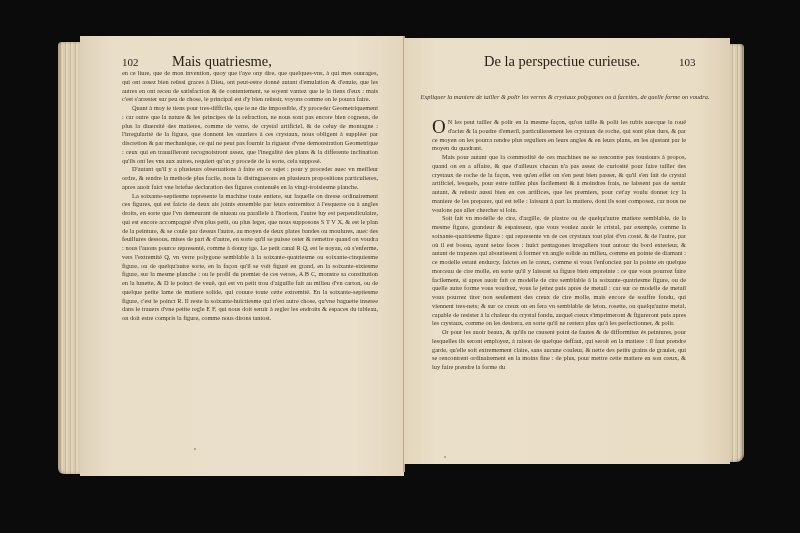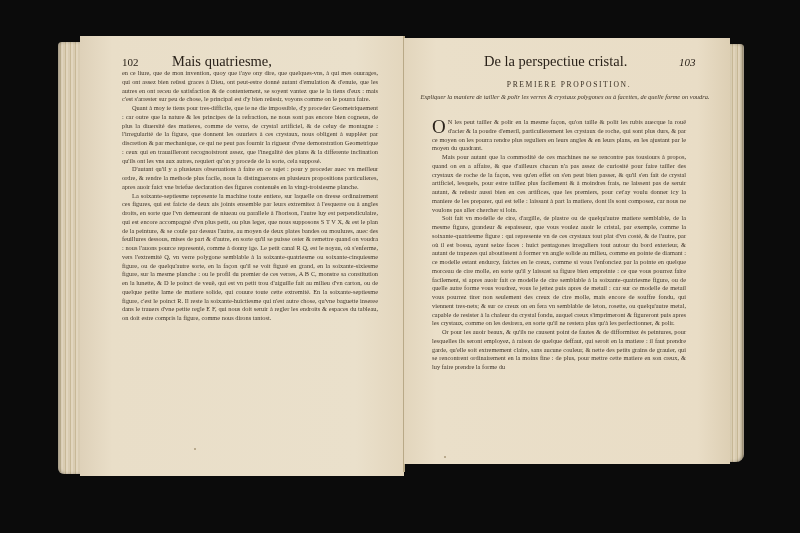--- a/index.html
+++ b/index.html
@@ -40,23 +40,22 @@
       <p>Quant à moy ie tiens pour tres-difficile, que ie ne die impossible, d'y proceder Geometriquement : car outre que la nature &amp; les principes de la refraction, ne nous sont pas encore bien cogneus, de plus la diuersité des matieres, comme de verre, de crystal artificiel, &amp; de celuy de montagne : l'irregularité de la figure, que donnent les ouuriers à ces crystaux, nous obligent à suppléer par discretion &amp; par mechanique, ce qui ne peut pas fournir la rigueur d'vne demonstration Geometrique : ceux qui en trauailleront recognoistront assez, que l'inegalité des plans &amp; la differente inclination qu'ils ont les vns aux autres, requiert qu'on y procede de la sorte, cela supposé.</p>
       <p>D'autant qu'il y a plusieurs obseruations à faire en ce sujet : pour y proceder auec vn meilleur ordre, &amp; rendre la methode plus facile, nous la distinguerons en plusieurs propositions particulieres, apres auoir faict vne briefue declaration des figures contenuës en la vingt-troisiesme planche.</p>
       <p>La soixante-septiesme represente la machine toute entiere, sur laquelle on dresse ordinairement ces figures, qui est faicte de deux ais joints ensemble par leurs extremitez à l'esquerre ou à angles droits, en sorte que l'vn demeurant de niueau ou parallele à l'horison, l'autre luy est perpendiculaire, qui est encore accompagné d'vn plus petit, ou plus leger, que nous supposons S T V X, &amp; est le plan de la peinture, &amp; se coule par dessus l'autre, au moyen de deux plates bandes ou moulures, auec des feuillures dessous, mises de part &amp; d'autre, en sorte qu'il se puisse oster &amp; remettre quand on voudra : nous l'auons pource representé, comme à donny ige. Le petit canal R Q, est le noyau, où s'enferme, vers l'extremité Q, vn verre polygone semblable à la soixante-quatriesme ou soixante-cinquiesme figure, ou de quelqu'autre sorte, en la façon qu'il se voit figuré en grand, en la soixante-sixiesme figure, sur la mesme planche : ou le profil du premier de ces verres, A B C, monstre sa constitution en la lunette, &amp; D le poinct de veuë, qui est vn petit trou d'aiguille fait au milieu d'vn carton, ou de quelque petite lame de matiere solide, qui couure toute cette extremité. En la soixante-septiesme figure, c'est le poinct R. Il reste la soixante-huictiesme qui n'est autre chose, qu'vne baguette inseree dans le trauers d'vne petite regle E F, qui nous doit seruir à regler les endroits &amp; espaces du tableau, on doit estre compris la figure, comme nous dirons tantost.</p>
     </div>
     <div class="speck" style="left:114px;top:412px;"></div>
   </div>
 
   <div class="gutter"></div>
 
   <div class="page right">
-    <div class="runhead" style="left:80px;top:15px;">De la perspectiue cristal.</div>
-    <div class="pnum" style="left:275px;top:18px;font-style:italic;">103</div>
-    <div class="prop-title">PREMIERE PROPOSITION.</div>
+    <div class="runhead" style="left:80px;top:15px;">De la perspectiue curieuse.</div>
+    <div class="pnum" style="left:275px;top:18px;">103</div>
     <div class="prop-sub">Expliquer la maniere de tailler &amp; polir les verres &amp; crystaux polygones ou à facettes, de quelle forme on voudra.</div>
     <div class="body" style="left:28px;top:80px;width:254px;">
       <p class="noind"><span class="dropcap">O</span><span>N les peut tailler &amp; polir en la mesme façon, qu'on taille &amp; polit les rubis auecque la rouë d'acier &amp; la poudre d'emeril, particulierement les crystaux de roche, qui sont plus durs, &amp; par ce moyen on les pourra rendre plus reguliers en leurs angles &amp; en leurs plans, en les ajustant par le moyen du quadrant.</span></p>
       <p>Mais pour autant que la commodité de ces machines ne se rencontre pas tousiours à propos, quand on en a affaire, &amp; que d'ailleurs chacun n'a pas assez de curiosité pour faire tailler des crystaux de roche de la façon, veu qu'en effet on s'en peut bien passer, &amp; qu'il s'en fait de crystal artificiel, lesquels, pour estre taillez plus facilement &amp; à moindres frais, ne laissent pas de seruir autant, &amp; reüssir aussi bien en ces artifices, que les premiers, pour cet'ay voulu donner icy la maniere de les preparer, qui est telle : laissant à part la matiere, dont ils sont composez, car nous ne voulons pas aller chercher si loin.</p>
       <p>Soit fait vn modelle de cire, d'argille, de plastre ou de quelqu'autre matiere semblable, de la mesme figure, grandeur &amp; espaisseur, que vous voulez auoir le cristal, par exemple, comme la soixante-quatriesme figure : qui represente vn de ces crystaux tout plat d'vn costé, &amp; de l'autre, par où il est bossu, ayant seize faces : huict pentagones irreguliers tout autour du bord exterieur, &amp; autant de trapezes qui aboutissent à former vn angle solide au milieu, comme en pointe de diamant : ce modelle estant endurcy, faictes en le creux, comme si vous l'enfonciez par la pointe en quelque morceau de cire molle, en sorte qu'il y laissast sa figure bien empreinte : ce que vous pourrez faire facilement, si apres auoir fait ce modelle de cire semblable à la soixante-quatriesme figure, ou de quelle autre forme vous voudrez, vous le jettez puis apres de metail : car sur ce modelle de metail vous pourrez tirer non seulement des creux de cire molle, mais encore de souffre fondu, qui viennent tres-nets; &amp; sur ce creux on en fera vn semblable de leton, rosette, ou quelqu'autre metal, capable de resister à la chaleur du crystal fondu, auquel creux s'imprimeront &amp; figureront puis apres les crystaux, comme on les desirera, en sorte qu'il ne restera plus qu'à les perfectionner, &amp; polir.</p>
       <p>Or pour les auoir beaux, &amp; qu'ils ne causent point de fautes &amp; de difformitez és peintures, pour lesquelles ils seront employez, à raison de quelque deffaut, qui seroit en la matiere : il faut prendre garde, qu'elle soit extremement claire, sans aucune couleur, &amp; nette des petits grains de grauier, qui se rencontrent ordinairement en la moins fine : de plus, pour mettre cette matiere en son creux, &amp; luy faire prendre la forme du</p>
     </div>
     <div class="speck" style="left:40px;top:418px;"></div>
   </div>
 </div>

